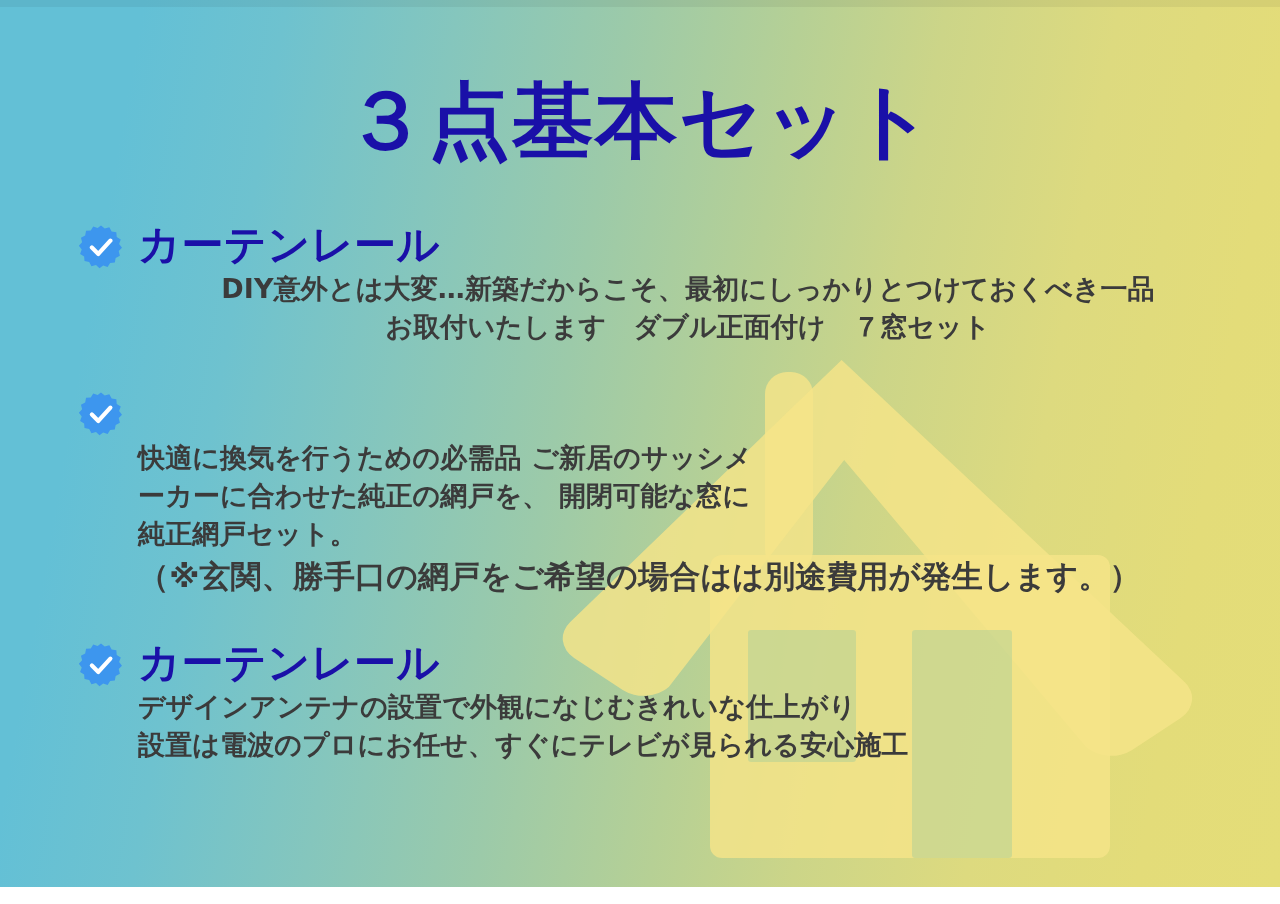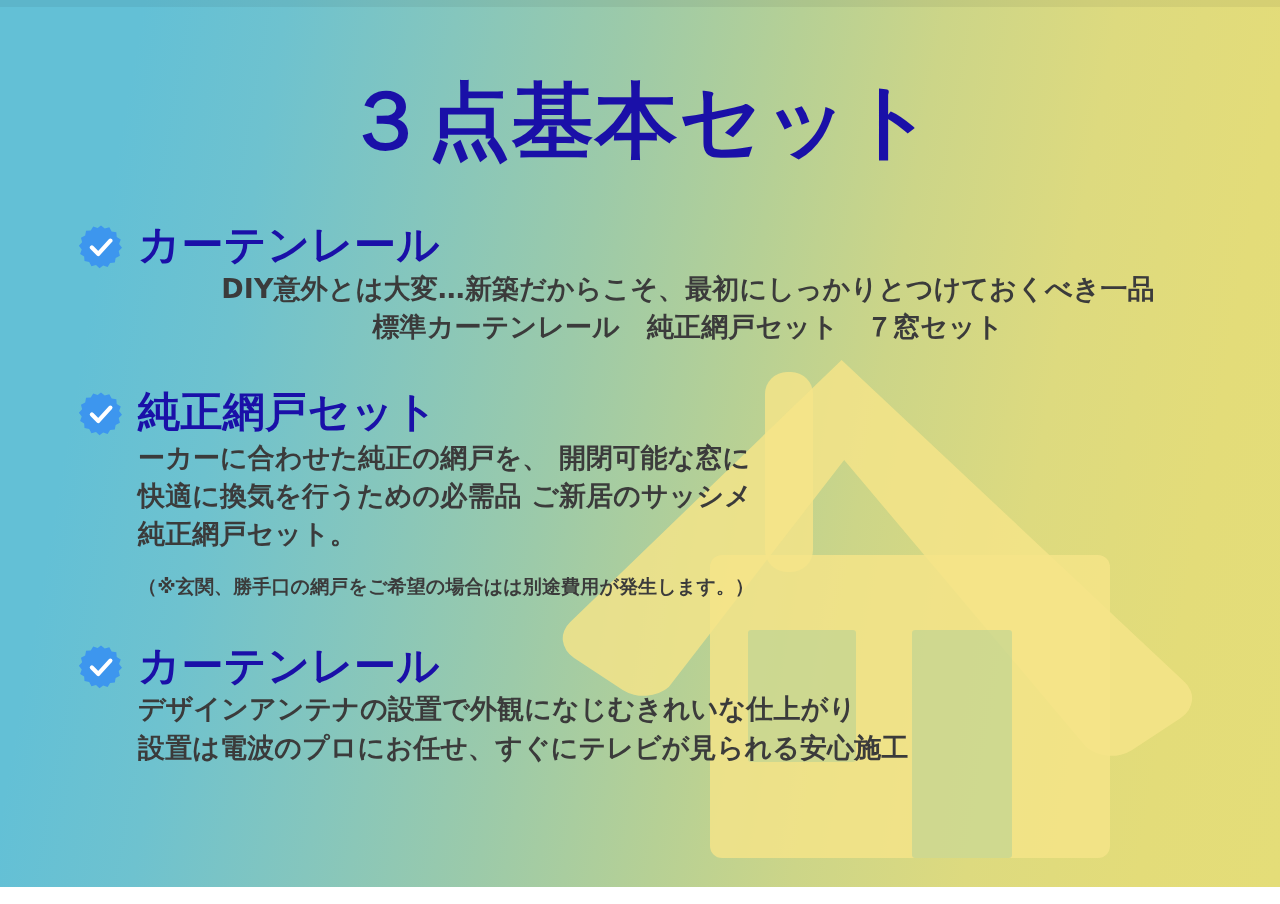--- a/index.html
+++ b/index.html
@@ -116,23 +116,23 @@
   .feature-body {
     margin-left: 60px;
     color: #3b3b3b;
     font-size: 27px;
     line-height: 1.42;
     font-weight: bold;
     letter-spacing: 0.005em;
   }
   .feature-body .line { white-space: nowrap; }
   .feature-body .note {
-    font-size: 19px;
+    font-size: 31px;
     line-height: 1.3;
-    margin-top: 20px;
+    margin-top: 2px;
   }
 
   
   .feature.f1 .feature-body { margin-top: 2px; text-align: center; }
   .feature.f2 { margin-top: 42px; }
   .feature.f2 .feature-body { margin-top: 4px; }
   .feature.f3 { margin-top: 44px; }
   .feature.f3 .feature-body { margin-top: 2px; }
 </style>
 </head>
@@ -169,37 +169,36 @@
         <span class="badge">
           <svg viewBox="0 0 48 48" xmlns="http://www.w3.org/2000/svg" aria-hidden="true">
             <path fill="#3d96ee" d="M24 1.6 l3.9 3.0 4.8-1.1 2.4 4.3 4.9 0.9 0.4 4.9 4.2 2.6 -1.7 4.6 3.0 3.9 -3.4 3.6 1.2 4.8 -4.4 2.3 -0.9 4.9 -4.9 0.4 -2.6 4.2 -4.6-1.7 -3.9 3.0 -3.6-3.4 -4.8 1.2 -2.3-4.4 -4.9-0.9 -0.4-4.9 -4.2-2.6 1.7-4.6 -3.0-3.9 3.4-3.6 -1.2-4.8 4.4-2.3 0.9-4.9 4.9-0.4 2.6-4.2 4.6 1.7 Z"></path>
             <path fill="none" stroke="#ffffff" stroke-width="4.4" stroke-linecap="round" stroke-linejoin="round" d="M14.5 24.6 L21.2 31.2 L33.8 17.4"></path>
           </svg>
         </span>
         <span class="feature-title">カーテンレール</span>
       </div>
       <div class="feature-body">
         <div class="line">DIY意外とは大変…新築だからこそ、最初にしっかりとつけておくべき一品</div>
-        <div class="line">標準カーテンレール　純正網戸セット　７窓セット</div>
+        <div class="line">お取付いたします　ダブル正面付け　７窓セット</div>
       </div>
     </div>
 
     <div class="feature f2">
       <div class="feature-head">
         <span class="badge">
           <svg viewBox="0 0 48 48" xmlns="http://www.w3.org/2000/svg" aria-hidden="true">
             <path fill="#3d96ee" d="M24 1.6 l3.9 3.0 4.8-1.1 2.4 4.3 4.9 0.9 0.4 4.9 4.2 2.6 -1.7 4.6 3.0 3.9 -3.4 3.6 1.2 4.8 -4.4 2.3 -0.9 4.9 -4.9 0.4 -2.6 4.2 -4.6-1.7 -3.9 3.0 -3.6-3.4 -4.8 1.2 -2.3-4.4 -4.9-0.9 -0.4-4.9 -4.2-2.6 1.7-4.6 -3.0-3.9 3.4-3.6 -1.2-4.8 4.4-2.3 0.9-4.9 4.9-0.4 2.6-4.2 4.6 1.7 Z"></path>
             <path fill="none" stroke="#ffffff" stroke-width="4.4" stroke-linecap="round" stroke-linejoin="round" d="M14.5 24.6 L21.2 31.2 L33.8 17.4"></path>
           </svg>
         </span>
-        <span class="feature-title">純正網戸セット</span>
       </div>
       <div class="feature-body">
+        <div class="line">快適に換気を行うための必需品 ご新居のサッシメ</div>
         <div class="line">ーカーに合わせた純正の網戸を、 開閉可能な窓に</div>
-        <div class="line">快適に換気を行うための必需品 ご新居のサッシメ</div>
         <div class="line">純正網戸セット。</div>
         <div class="note">（※玄関、勝手口の網戸をご希望の場合はは別途費用が発生します。）</div>
       </div>
     </div>
 
     <div class="feature f3">
       <div class="feature-head">
         <span class="badge">
           <svg viewBox="0 0 48 48" xmlns="http://www.w3.org/2000/svg" aria-hidden="true">
             <path fill="#3d96ee" d="M24 1.6 l3.9 3.0 4.8-1.1 2.4 4.3 4.9 0.9 0.4 4.9 4.2 2.6 -1.7 4.6 3.0 3.9 -3.4 3.6 1.2 4.8 -4.4 2.3 -0.9 4.9 -4.9 0.4 -2.6 4.2 -4.6-1.7 -3.9 3.0 -3.6-3.4 -4.8 1.2 -2.3-4.4 -4.9-0.9 -0.4-4.9 -4.2-2.6 1.7-4.6 -3.0-3.9 3.4-3.6 -1.2-4.8 4.4-2.3 0.9-4.9 4.9-0.4 2.6-4.2 4.6 1.7 Z"></path>

